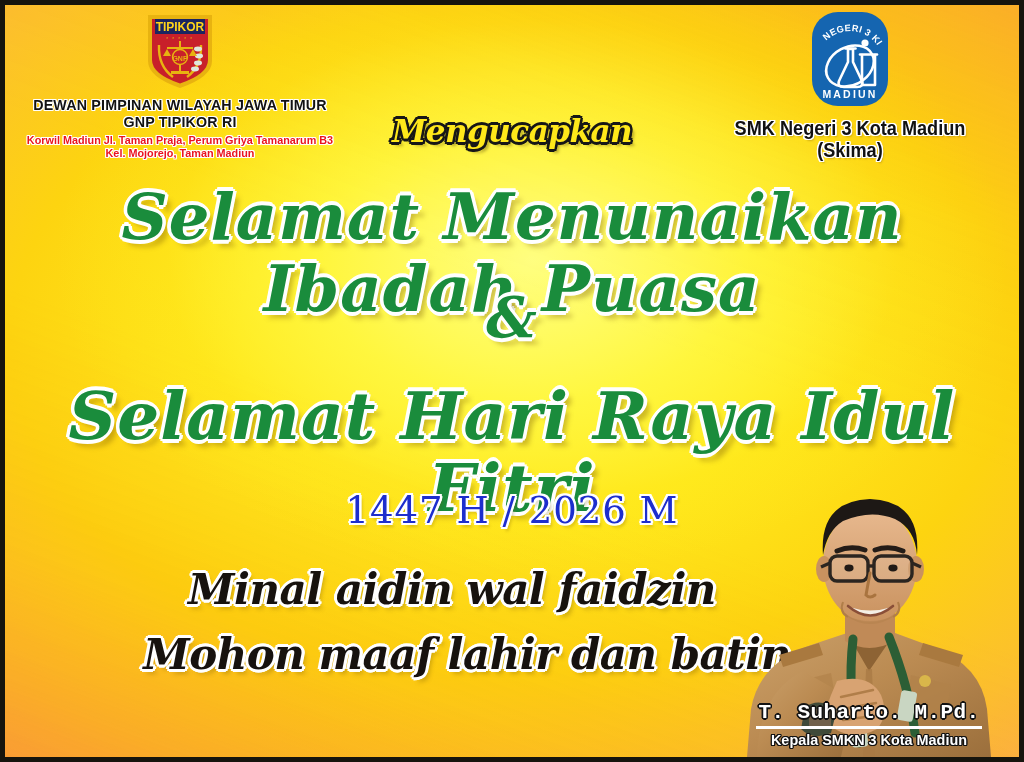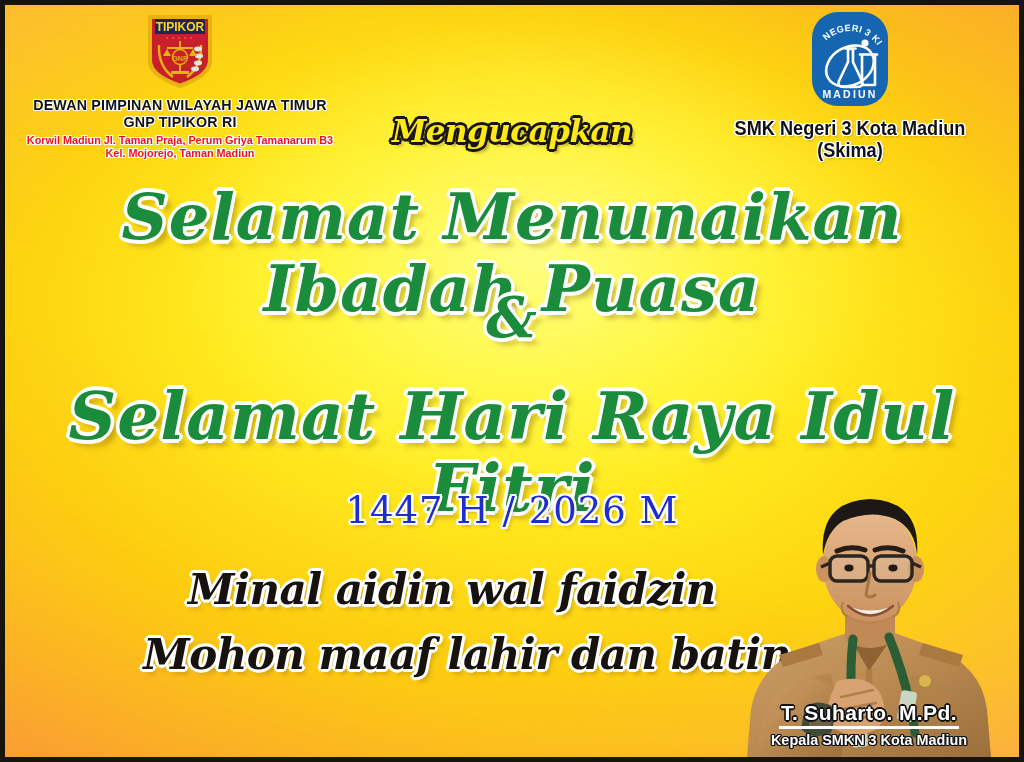--- a/index.html
+++ b/index.html
@@ -126,20 +126,21 @@
     right:10px;bottom:8px;width:280px;text-align:center;z-index:6;
   }
   .np-name{
     font-weight:700;color:#fff;font-size:21px;line-height:24px;
     letter-spacing:.4px;
     border-bottom:3px solid #fff;
     display:inline-block;padding:0 2px 1px;
     text-shadow:
       -1.6px 0 #121212,1.6px 0 #121212,0 -1.6px #121212,0 1.6px #121212,
       -1.2px -1.2px #121212,1.2px -1.2px #121212,-1.2px 1.2px #121212,1.2px 1.2px #121212;
+    font-family: Liberation Mono, monospace;
   }
   .np-role{
     margin-top:2px;font-weight:700;color:#fff;font-size:15px;line-height:18px;
     transform:scaleX(.96);
     text-shadow:
       -1.4px 0 #121212,1.4px 0 #121212,0 -1.4px #121212,0 1.4px #121212,
       -1px -1px #121212,1px -1px #121212,-1px 1px #121212,1px 1px #121212;
   }
 </style>
 </head>

